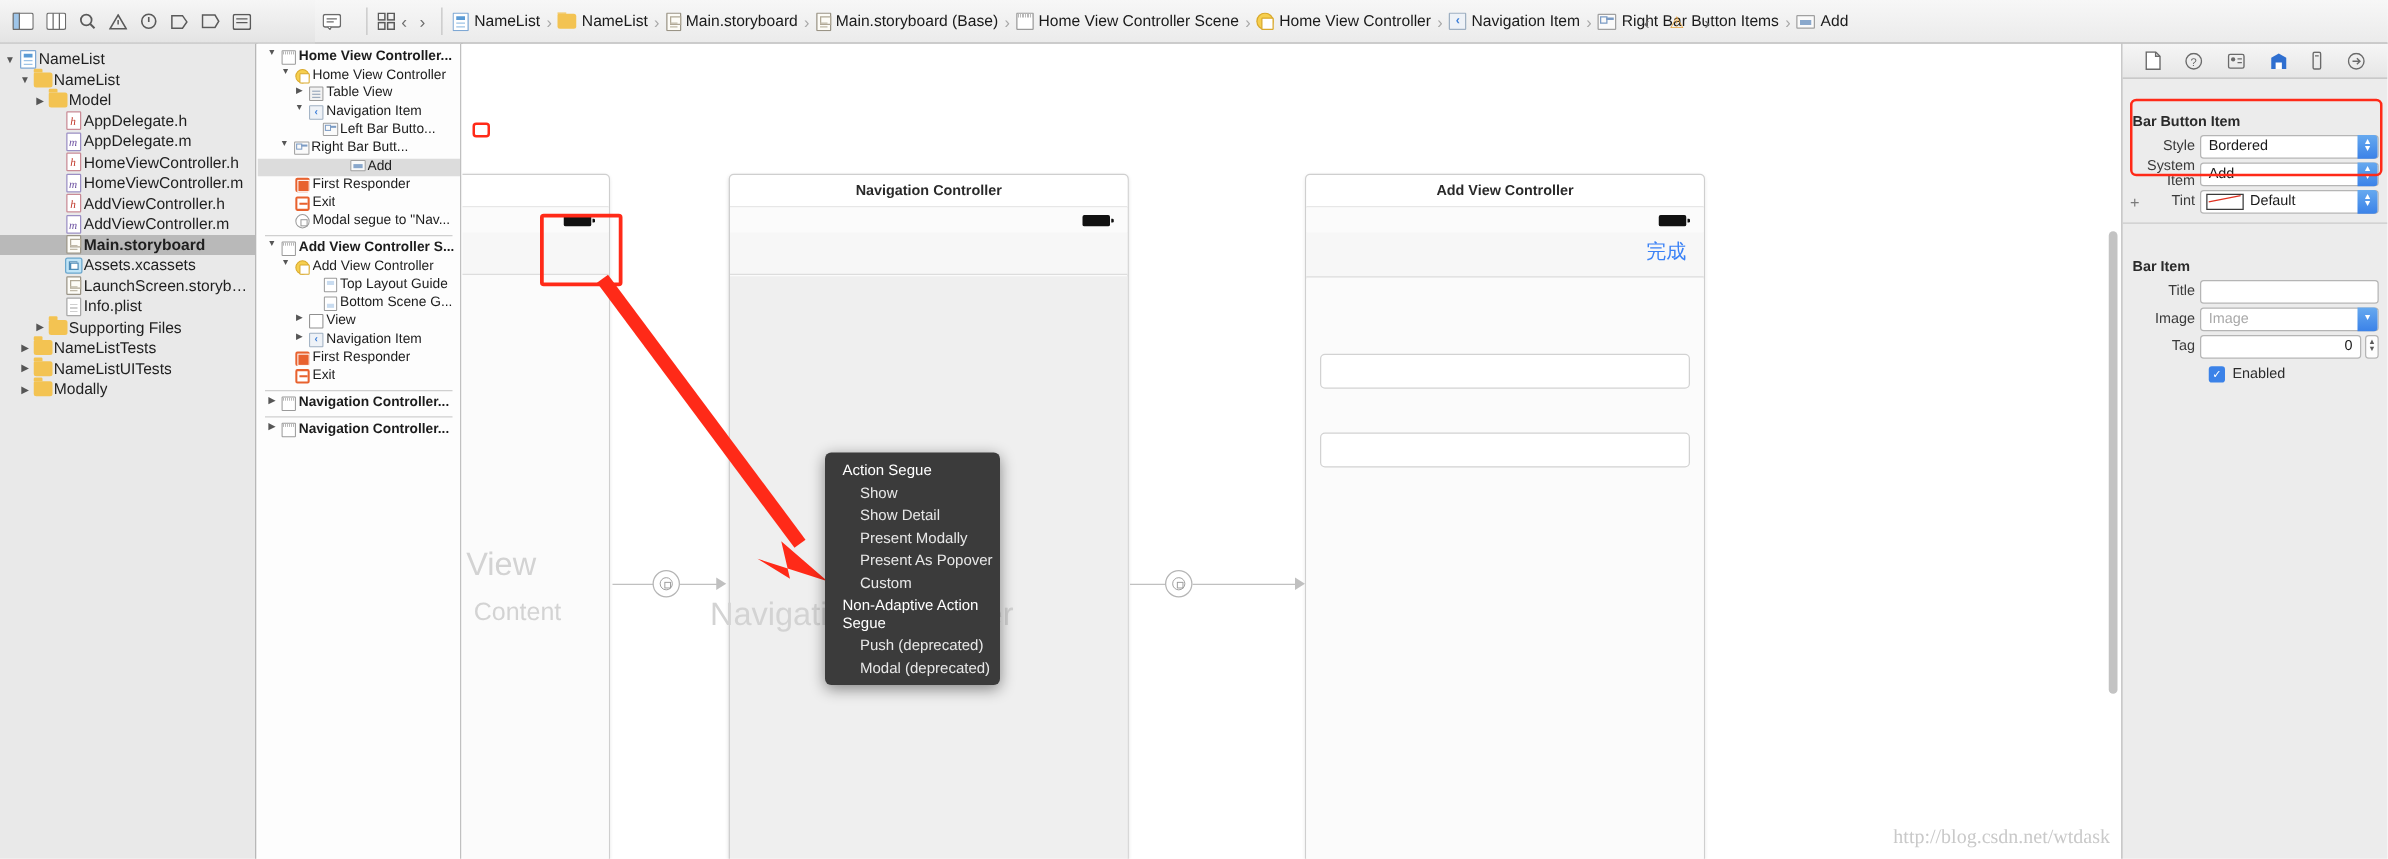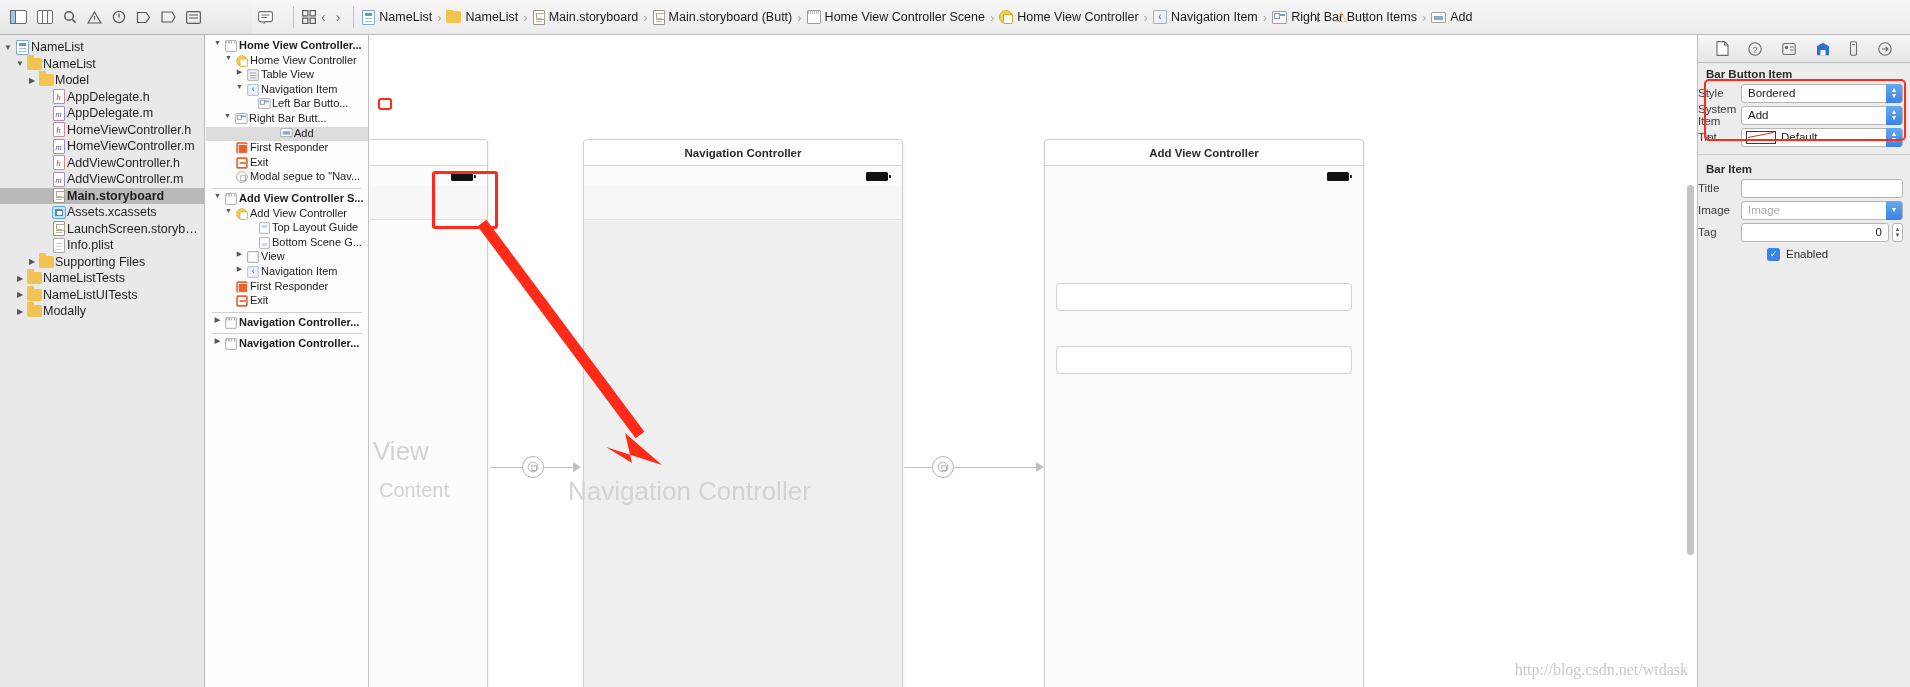--- a/index.html
+++ b/index.html
@@ -305,26 +305,27 @@
     position: absolute; top: 0; left: 0; right: 0; height: 28px;
     background: linear-gradient(#f6f6f6,#e6e6e6); border-bottom: 1px solid #bdbdbd;
     display: flex; align-items: center; justify-content: space-around;
     padding: 0 8px;
   }
   .insp-tab { color: #6a6a6a; font-size: 13px; display: flex; align-items: center; }
   .insp-tab.active { color: #2f6fd0; }
   .sect-head {
     font-size: 11.5px; font-weight: bold; color: #2b2b2b;
     padding: 5px 0 3px 8px;
+    margin-top: 24px;
   }
   .irow {
     display: flex; align-items: center; height: 20px; padding-right: 7px; margin-bottom: 2px;
   }
   .ilabel {
-    width: 43px; flex: none; text-align: right; padding-right: 25px;
+    width: 62px; flex: none; text-align: right; padding-right: 4px;
     font-size: 11.5px; color: #3a3a3a;
   }
   .popup {
     flex: 1; height: 19px; background: #fff;
     border: 1px solid #b5b5b5; border-radius: 3px;
     display: flex; align-items: center; position: relative;
     font-size: 11.5px; color: #1a1a1a; padding-left: 6px;
   }
   .stepper-btn {
     position: absolute; right: 0; top: -1px; width: 16px; height: 19px;
@@ -464,21 +465,21 @@
         <span class="crumb-label">NameList</span>
       </span>
     <span class="chev">›</span>
     <span class="crumb">
         <span class="ic-sb"></span>
         <span class="crumb-label">Main.storyboard</span>
       </span>
     <span class="chev">›</span>
     <span class="crumb">
         <span class="ic-sb"></span>
-        <span class="crumb-label">Main.storyboard (Butt)</span>
+        <span class="crumb-label">Main.storyboard (Base)</span>
       </span>
     <span class="chev">›</span>
     <span class="crumb">
         <span class="ic-scene"></span>
         <span class="crumb-label">Home View Controller Scene</span>
       </span>
     <span class="chev">›</span>
     <span class="crumb">
         <span class="ic-vc"></span>
         <span class="crumb-label">Home View Controller</span>
@@ -850,20 +851,23 @@
     <div class="scene-body" style="position:absolute;top:81px;left:0;right:0;bottom:0;background:#efefef;">
       <div class="vc-ghost-text" style="left:-16px; top:255px; white-space:nowrap;">Navigation Controller</div>
     </div>
   </div>
 
   <div class="scene" style="left:674px; top:104px; width:320px; bottom:-40px;">
     <div class="scene-title">Add View Controller</div>
     <div class="statusbar">
       <div class="battery"></div>
     </div>
+    <div class="navbar-area" style="height:36px;">
+      <span class="navbar-right-btn">完成</span>
+    </div>
     <div class="scene-body" style="position:absolute;top:83px;left:0;right:0;bottom:0;">
       <div class="input-field" style="left:11px; top:60px; right:11px;"></div>
       <div class="input-field" style="left:11px; top:123px; right:11px;"></div>
     </div>
   </div>
 
   <div class="segue-line" style="left:120px; top:432px; width:40px;"></div>
   <div class="segue-circle" style="left:152px; top:421px;">
     <span class="ic-segue"></span>
   </div>
@@ -875,20 +879,31 @@
     <span class="ic-segue"></span>
   </div>
   <div class="segue-line" style="left:584px; top:432px; width:86px;"></div>
   <div class="arrow-head" style="left:666px; top:427px;"></div>
 
   <svg style="position:absolute; left:0; top:0; width:100%; height:100%; pointer-events:none; z-index:40;" viewBox="0 0 1327 652" preserveAspectRatio="none">
     <line x1="112" y1="188" x2="270" y2="400" stroke="#ff2a18" stroke-width="11"></line>
     <polygon points="292,430 255,398 262,428 236,412" fill="#ff2a18"></polygon>
   </svg>
 
+  <div class="ctxmenu" style="left:290px; top:327px; width:140px;">
+    <div class="ctx-header">Action Segue</div>
+    <div class="ctx-item">Show</div>
+    <div class="ctx-item">Show Detail</div>
+    <div class="ctx-item">Present Modally</div>
+    <div class="ctx-item">Present As Popover</div>
+    <div class="ctx-item">Custom</div>
+    <div class="ctx-header">Non-Adaptive Action Segue</div>
+    <div class="ctx-item">Push (deprecated)</div>
+    <div class="ctx-item">Modal (deprecated)</div>
+  </div>
 
   <div class="vscroll" style="right:3px; top:150px; height:370px;"></div>
 </div>
 
 <div class="watermark">http://blog.csdn.net/wtdask</div>
 
 <div class="inspector">
 
   <div class="insp-toolbar">
     <span class="insp-tab">

